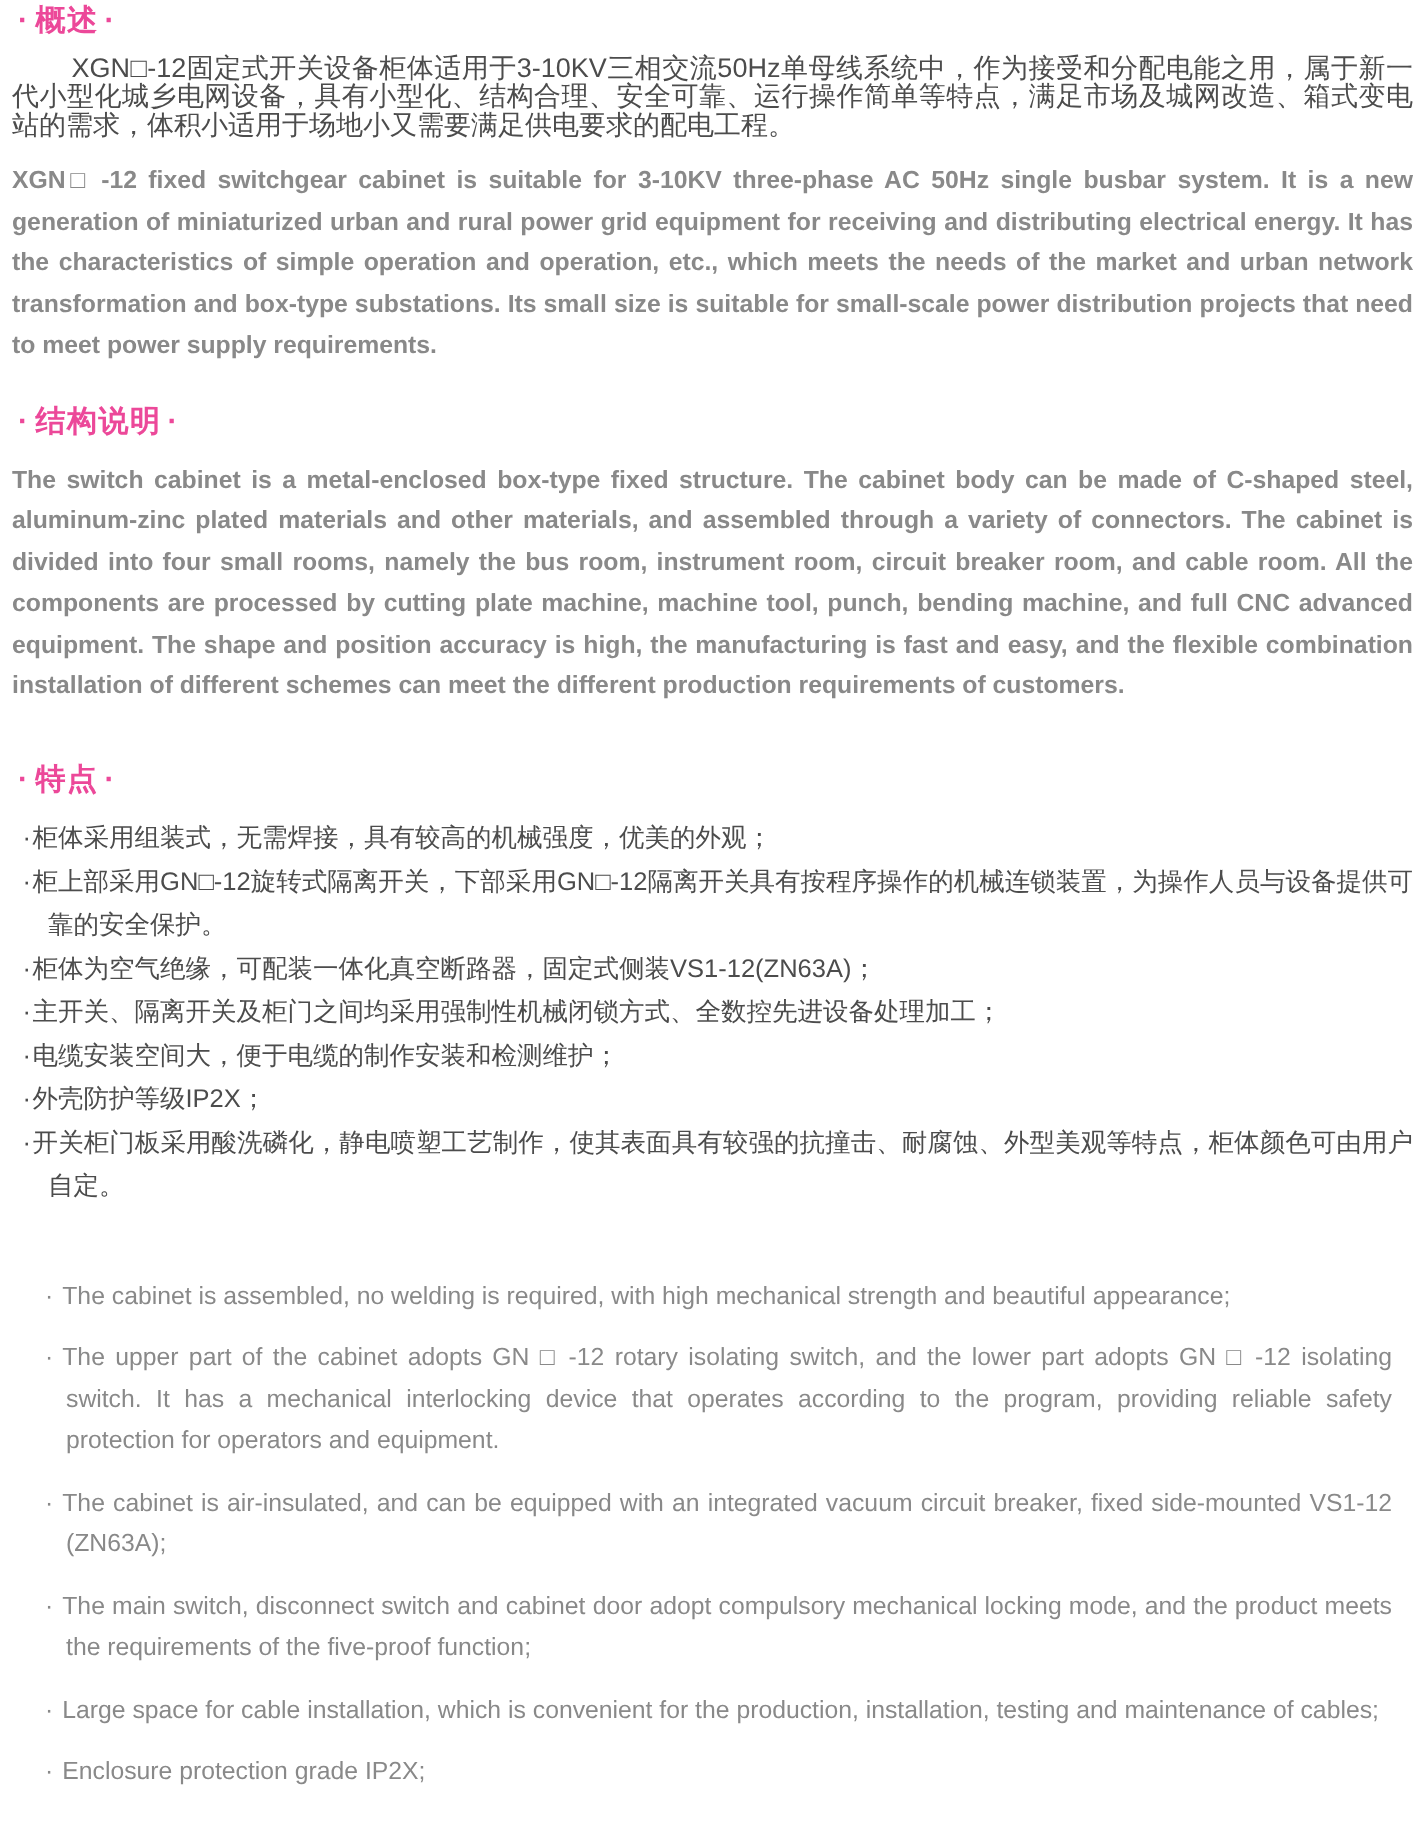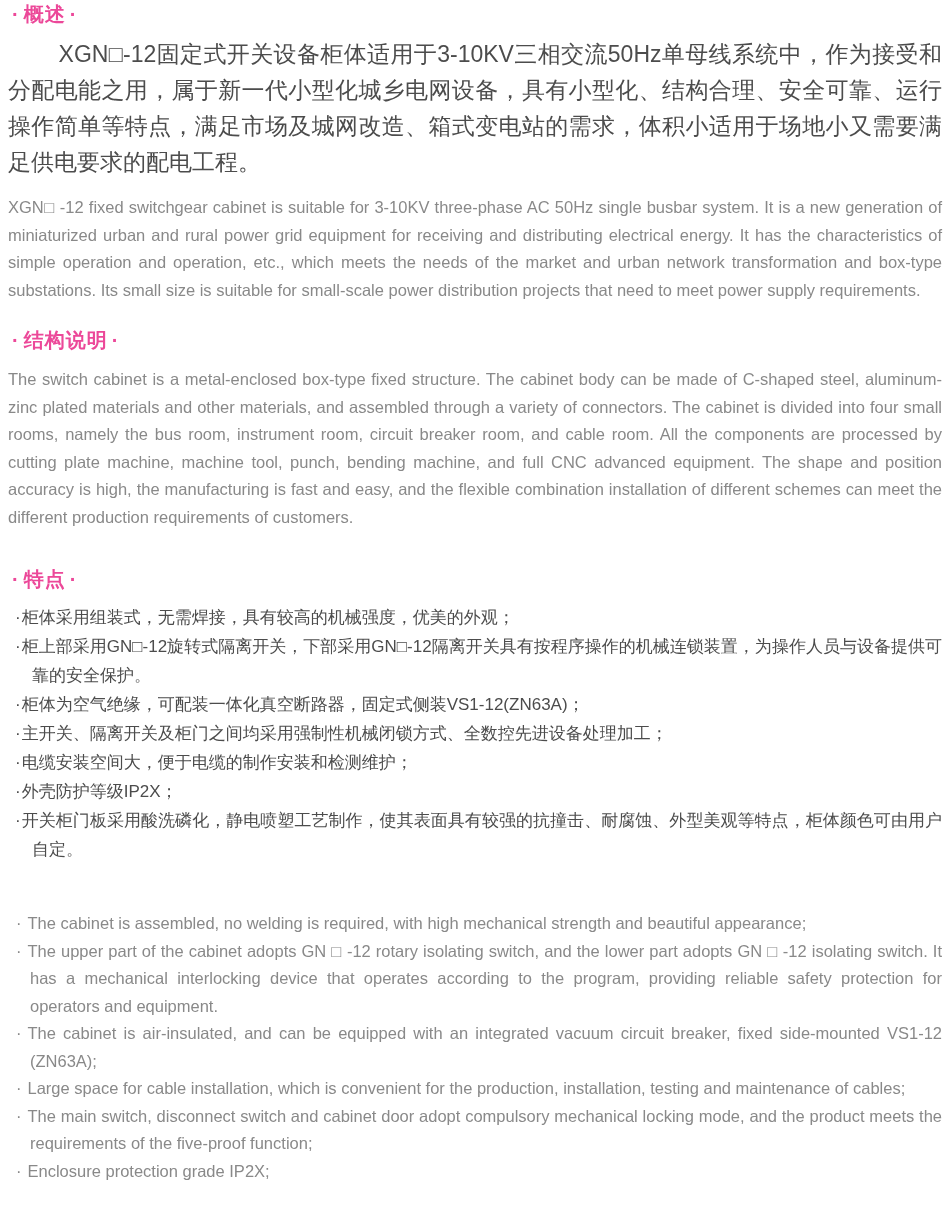--- a/index.html
+++ b/index.html
@@ -22,33 +22,34 @@
     letter-spacing: 1px;
     margin: 0;
   }
   .section-header .dot {
     font-weight: bold;
     padding: 0 4px;
   }
   
   .zh-para {
     color: #4c4c4c;
-    font-size: 23px;
-    line-height: 36px;
+    font-size: 18px;
+    line-height: 19px;
     text-align: justify;
     margin: 10px 0 0 0;
   }
   .zh-para.indent { text-indent: 2.2em; }
   
   .en-para {
     color: #898989;
     font-size: 16.5px;
     line-height: 27.5px;
     text-align: justify;
     margin: 14px 0 0 0;
+    font-weight: bold;
   }
   
   .sec-structure .section-header { margin-top: 24px; }
   .sec-features .section-header { margin-top: 36px; }
   
   .zh-bullets { margin-top: 12px; }
   .zh-bullets .bullet {
     color: #4c4c4c;
     font-size: 17px;
     line-height: 29px;
@@ -59,21 +60,21 @@
   }
   .zh-bullets .bullet .marker { margin-right: 1px; }
   .en-bullets { margin-top: 46px; }
   .en-bullets .bullet {
     color: #898989;
     font-size: 16.5px;
     line-height: 27.5px;
     text-align: justify;
     padding-left: 22px;
     text-indent: -14px;
-    margin: 0;
+    margin: 14px;
   }
   .en-bullets .bullet .marker { margin-right: 6px; }
 </style>
 </head>
 <body>
 
 <div class="page">
 
   <section class="sec-overview">
     <h2 class="section-header"><span class="dot">·</span><span>概述</span><span class="dot">·</span></h2>
@@ -96,20 +97,20 @@
       <p class="bullet"><span class="marker">·</span><span>主开关、隔离开关及柜门之间均采用强制性机械闭锁方式、全数控先进设备处理加工；</span></p>
       <p class="bullet"><span class="marker">·</span><span>电缆安装空间大，便于电缆的制作安装和检测维护；</span></p>
       <p class="bullet"><span class="marker">·</span><span>外壳防护等级IP2X；</span></p>
       <p class="bullet"><span class="marker">·</span><span>开关柜门板采用酸洗磷化，静电喷塑工艺制作，使其表面具有较强的抗撞击、耐腐蚀、外型美观等特点，柜体颜色可由用户自定。</span></p>
     </div>
 
     <div class="en-bullets">
       <p class="bullet"><span class="marker">·</span><span>The cabinet is assembled, no welding is required, with high mechanical strength and beautiful appearance;</span></p>
       <p class="bullet"><span class="marker">·</span><span>The upper part of the cabinet adopts GN □ -12 rotary isolating switch, and the lower part adopts GN □ -12 isolating switch. It has a mechanical interlocking device that operates according to the program, providing reliable safety protection for operators and equipment.</span></p>
       <p class="bullet"><span class="marker">·</span><span>The cabinet is air-insulated, and can be equipped with an integrated vacuum circuit breaker, fixed side-mounted VS1-12 (ZN63A);</span></p>
+      <p class="bullet"><span class="marker">·</span><span>The main switch, disconnect switch and cabinet door adopt compulsory mechanical locking mode, and the product meets the requirements of the five-proof function;</span></p>
       <p class="bullet"><span class="marker">·</span><span>Large space for cable installation, which is convenient for the production, installation, testing and maintenance of cables;</span></p>
-      <p class="bullet"><span class="marker">·</span><span>The main switch, disconnect switch and cabinet door adopt compulsory mechanical locking mode, and the product meets the requirements of the five-proof function;</span></p>
       <p class="bullet"><span class="marker">·</span><span>Enclosure protection grade IP2X;</span></p>
 
     </div>
   </section>
 
 </div>
 
 </body></html>

